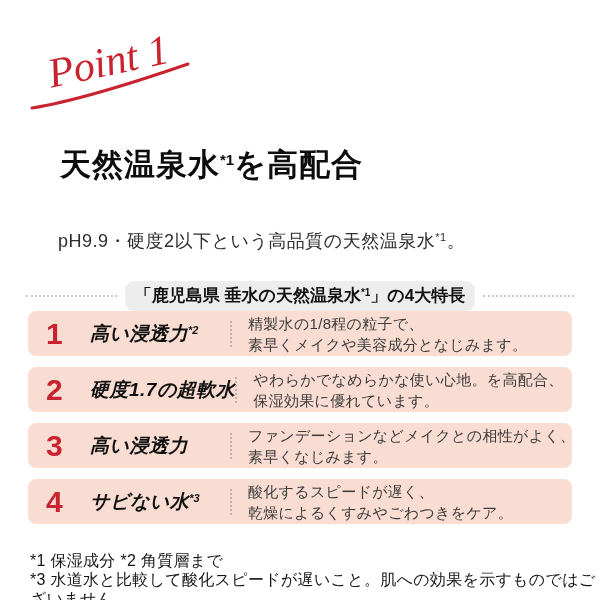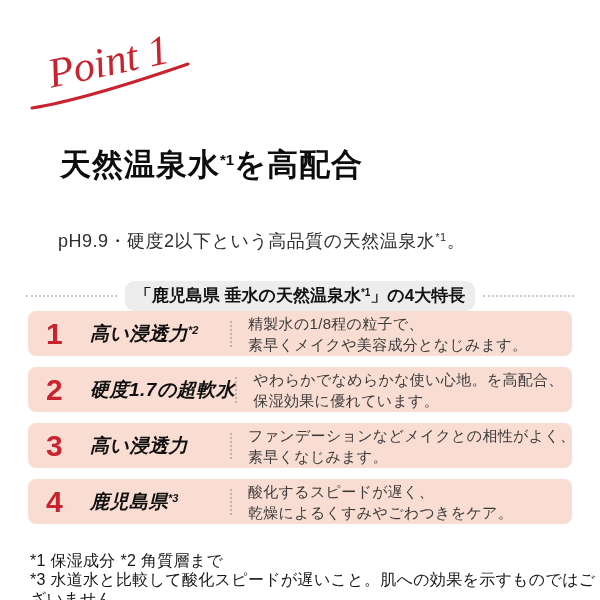--- a/index.html
+++ b/index.html
@@ -102,21 +102,21 @@
 
     <div class="feature-row">
       <div class="feature-num">3</div>
       <div class="feature-label"><span>高い浸透力</span><sup></sup></div>
       <div class="feature-divider"></div>
       <div class="feature-desc"><span>ファンデーションなどメイクとの相性がよく、</span><br><span>素早くなじみます。</span></div>
     </div>
 
     <div class="feature-row">
       <div class="feature-num">4</div>
-      <div class="feature-label"><span>鹿児島県</span><sup>*3</sup></div>
+      <div class="feature-label"><span>サビない水</span><sup>*3</sup></div>
       <div class="feature-divider"></div>
       <div class="feature-desc"><span>酸化するスピードが遅く、</span><br><span>乾燥によるくすみやごわつきをケア。</span></div>
     </div>
 
   </div>
 
   <div class="footnotes">
     <div>*1 保湿成分 *2 角質層まで</div>
     <div>*3 水道水と比較して酸化スピードが遅いこと。肌への効果を示すものではございません。</div>
   </div>

